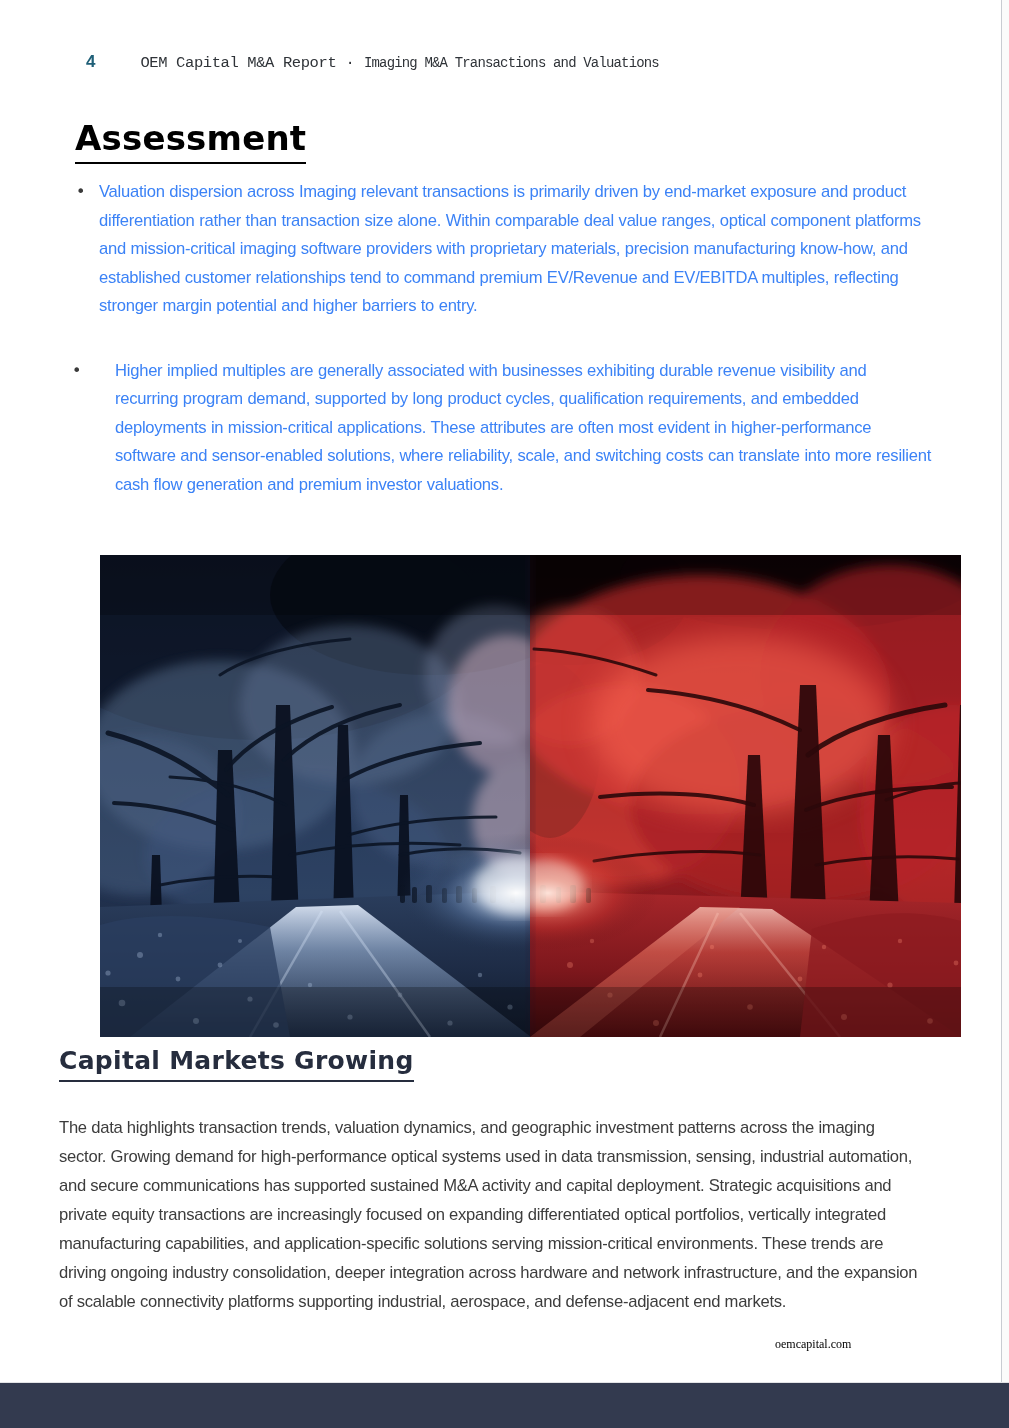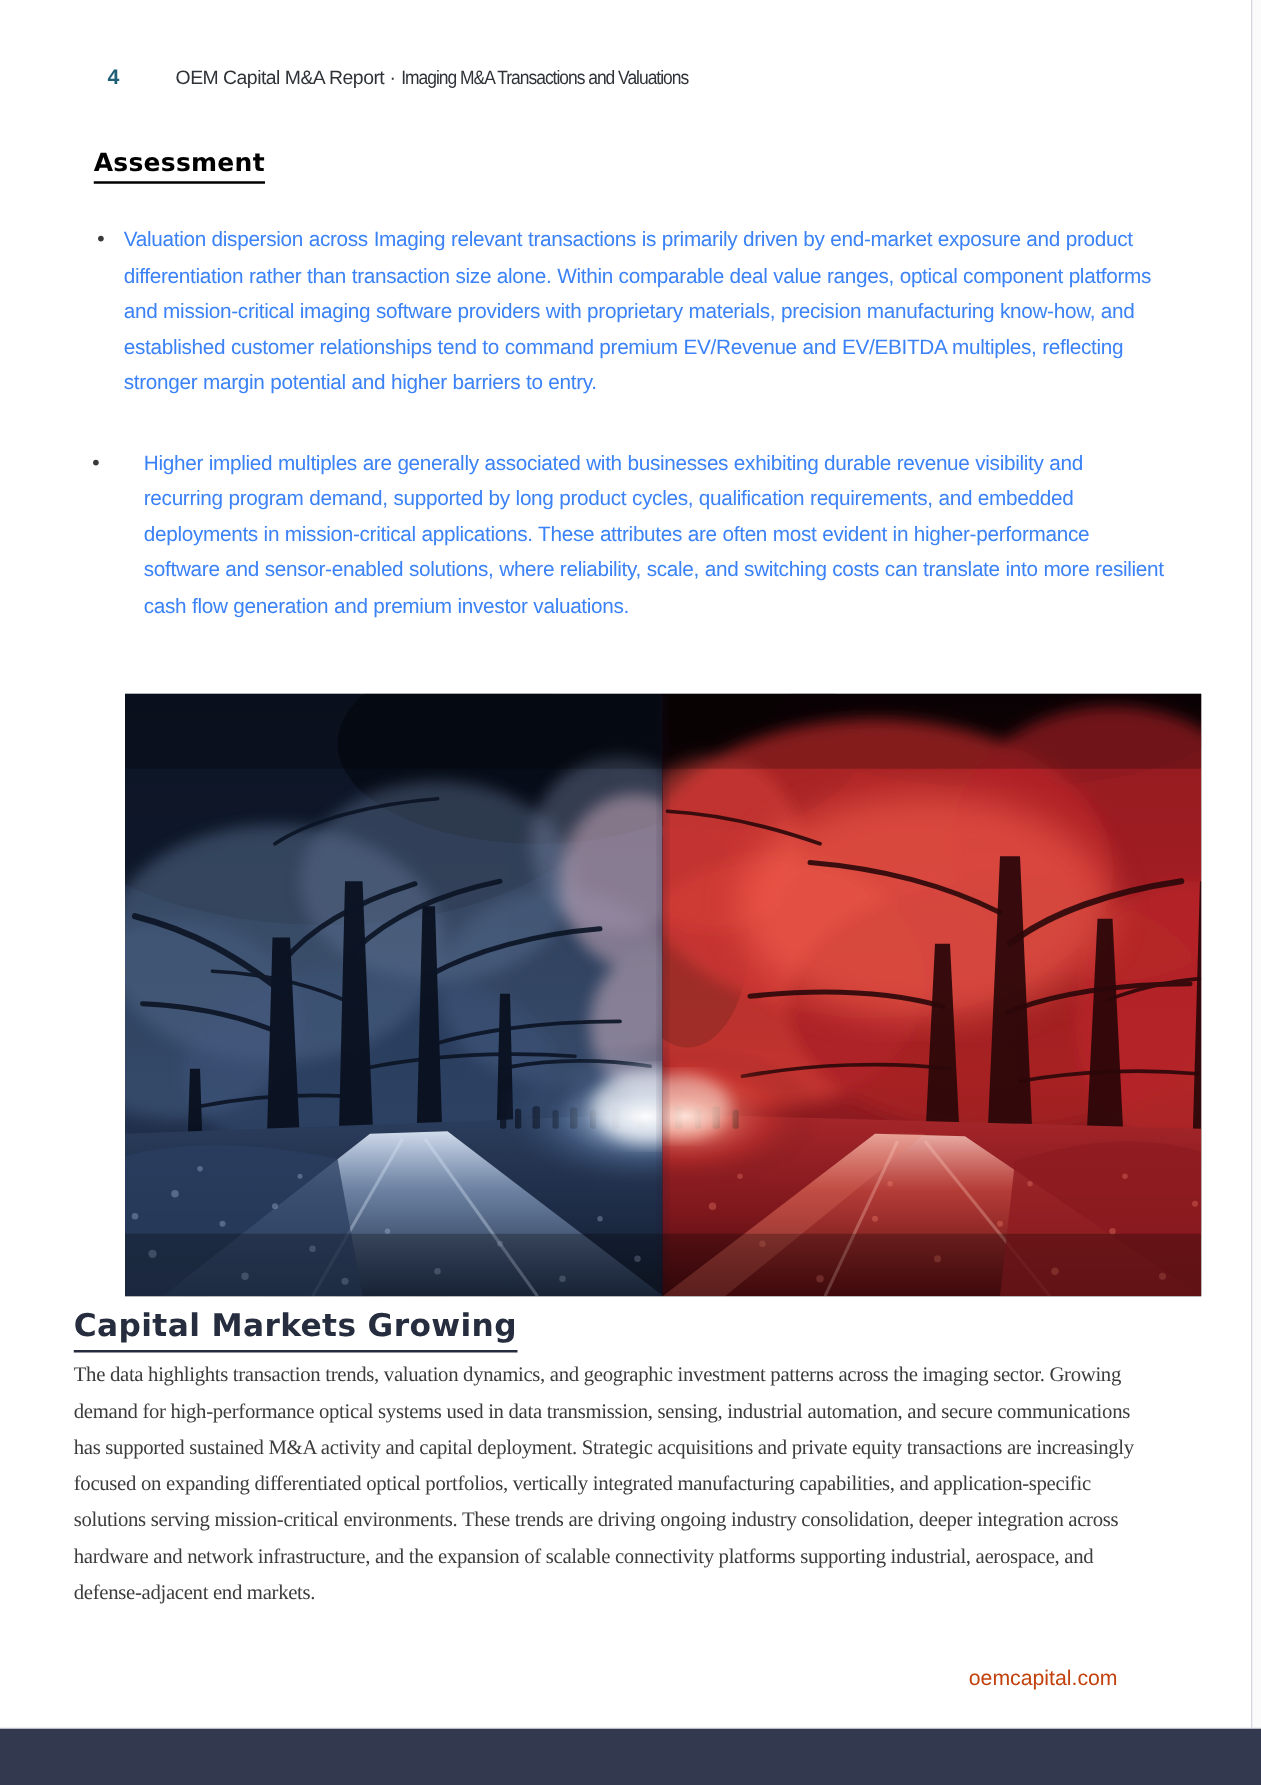--- a/index.html
+++ b/index.html
@@ -74,21 +74,21 @@
   }
   .page-number {
     font-family: "Liberation Sans", sans-serif;
     font-weight: bold;
     font-size: 17px;
     color: #1f5f77;
     letter-spacing: 0px;
   }
   .header-title {
     margin-left: 45px;
-    font-family: Liberation Sans, sans-serif;
+    font-family: Liberation Mono, monospace;
     font-size: 15.5px;
     color: #2f3338;
     letter-spacing: -0.4px;
   }
   .header-title .hdr-sep {
     letter-spacing: -0.2px;
   }
   
   .header-title .hdr-squeeze {
     display: inline-block;
@@ -98,21 +98,21 @@
     letter-spacing: -0.9px;
   }
 
   
   .h-assessment {
     position: absolute;
     left: 75px;
     top: 118px;
     font-family: "DejaVu Sans", sans-serif;
     font-weight: bold;
-    font-size: 20px;
+    font-size: 34px;
     color: #000000;
     letter-spacing: 0.2px;
     padding-bottom: 3px;
     border-bottom: 2.5px solid #000000;
     display: inline-block;
     line-height: 1.22;
   }
 
   .h-capital {
     position: absolute;
@@ -183,42 +183,42 @@
     inset: 0;
     width: 100%;
     height: 100%;
     display: block;
   }
 
   
   .body-paragraph {
     position: absolute;
     left: 59px;
-    top: 1068px;
+    top: 1096px;
     width: 862px;
-    font-family: Liberation Serif, serif;
+    font-family: Liberation Sans, sans-serif;
     font-size: 16.6px;
     line-height: 29px;
     color: #3c3c3c;
     letter-spacing: -0.25px;
     text-align: left;
   }
 
   
   .footer-link-wrap {
     position: absolute;
     left: 775px;
     top: 1333px;
     width: 140px;
     text-align: left;
   }
   .footer-link {
-    font-family: Liberation Sans, sans-serif;
-    font-size: 17px;
-    color: #c2410c;
+    font-family: Liberation Serif, serif;
+    font-size: 12px;
+    color: #000000;
     letter-spacing: 0px;
     text-decoration: none;
     position: relative;
     display: inline-block;
     padding-bottom: 3px;
   }
   .spell-underline {
     position: absolute;
     left: 0;
     bottom: 0;

